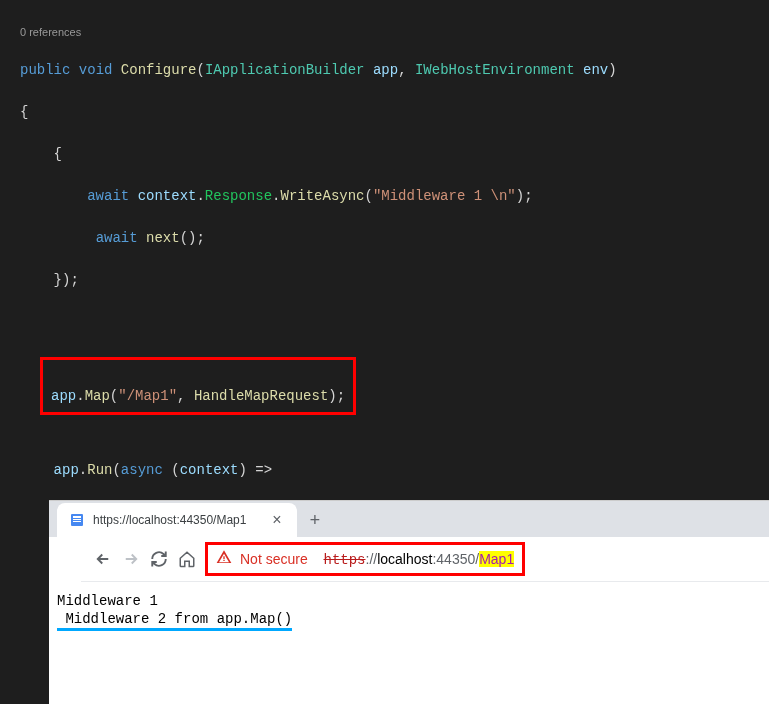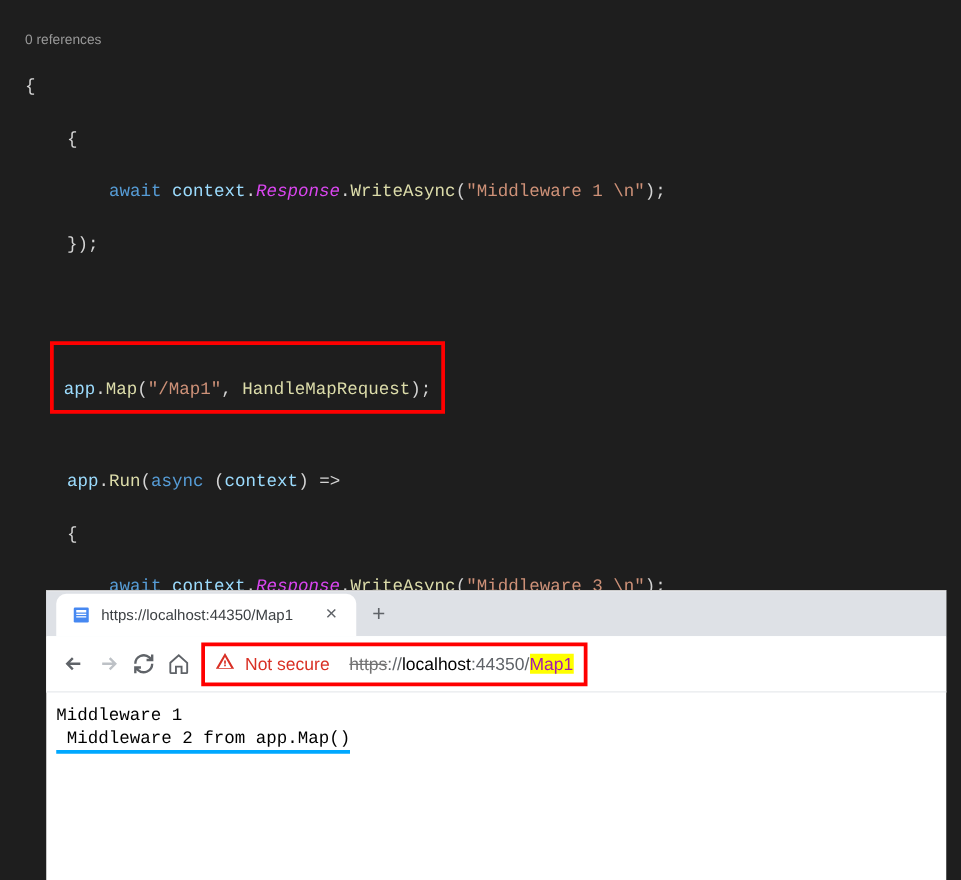--- a/index.html
+++ b/index.html
@@ -27,34 +27,34 @@
       line-height: 14px;
     }
     .code-line {
       padding-left: 20px;
     }
     .kw-blue { color: #569cd6; }
     .kw-method { color: #dcdcaa; }
     .kw-type { color: #4ec9b0; }
     .kw-param { color: #9cdcfe; }
     .kw-string { color: #ce9178; }
-    .kw-white { color: #d946ef; font-style: italic; }
+    .kw-white { color: #22c55e; }
     .kw-punct { color: #d4d4d4; }
     .highlight-box {
       border: 3px solid #ff0000;
       display: inline-block;
       padding: 5px 8px;
       margin: 3px 0 3px 40px;
     }
     .browser-window {
       position: absolute;
       bottom: 0;
-      left: 37px;
+      left: 49px;
       width: 720px;
-      height: 232px;
+      height: 204px;
       background: #ffffff;
       border-top: 1px solid #ccc;
     }
     .browser-tabs {
       background: #dee1e6;
       height: 36px;
       display: flex;
       align-items: flex-end;
       padding-left: 8px;
     }
@@ -102,20 +102,21 @@
       margin-bottom: 2px;
     }
     .browser-toolbar {
       background: #ffffff;
       height: 45px;
       display: flex;
       align-items: center;
       padding: 0 8px;
       gap: 0;
       border-bottom: 1px solid #e8eaed;
+      margin-left: 32px;
     }
     .nav-icon {
       width: 28px;
       height: 28px;
       display: flex;
       align-items: center;
       justify-content: center;
       cursor: pointer;
       color: #5f6368;
       font-size: 18px;
@@ -137,21 +138,22 @@
       font-family: 'Segoe UI', Arial, sans-serif;
       font-size: 14px;
     }
     .url-text {
       font-family: 'Segoe UI', Arial, sans-serif;
       font-size: 14px;
       color: #5f6368;
     }
     .url-strike {
       text-decoration: line-through;
-      color: #737373;
+      color: #b91c1c;
+      font-family: Liberation Mono, monospace;
     }
     .url-dark { color: #000000; }
     .url-highlight {
       background: #ffff00;
       color: #a21caf;
     }
     .browser-content {
       padding: 10px 8px;
       font-family: 'Courier New', monospace;
       font-size: 14px;
@@ -162,23 +164,25 @@
     .underline-blue {
       border-bottom: 3px solid #00a8ff;
       padding-bottom: 1px;
     }
   </style>
 </head>
 <body>
 
 <div class="code-editor">
 <div class="reference-label">0 references</div>
+<div class="code-line"><span class="kw-blue">public</span> <span class="kw-blue">void</span> <span class="kw-method">Configure</span><span class="kw-punct">(</span><span class="kw-type">IApplicationBuilder</span> <span class="kw-param">app</span><span class="kw-punct">,</span> <span class="kw-type">IWebHostEnvironment</span> <span class="kw-param">env</span><span class="kw-punct">)</span></div>
 <div class="code-line"><span class="kw-punct">{</span></div>
 <div class="code-line">    <span class="kw-punct">{</span></div>
 <div class="code-line">        <span class="kw-blue">await</span> <span class="kw-param">context</span><span class="kw-punct">.</span><span class="kw-white">Response</span><span class="kw-punct">.</span><span class="kw-method">WriteAsync</span><span class="kw-punct">(</span><span class="kw-string">"Middleware 1 \n"</span><span class="kw-punct">);</span></div>
+<div class="code-line">         <span class="kw-blue">await</span> <span class="kw-method">next</span><span class="kw-punct">();</span></div>
 <div class="code-line">    <span class="kw-punct">});</span></div>
 <div class="code-line"> </div>
 <div class="highlight-box">
 <span class="kw-param">app</span><span class="kw-punct">.</span><span class="kw-method">Map</span><span class="kw-punct">(</span><span class="kw-string">"/Map1"</span><span class="kw-punct">,</span> <span class="kw-method">HandleMapRequest</span><span class="kw-punct">);</span></div>
 <div class="code-line"> </div>
 <div class="code-line">    <span class="kw-param">app</span><span class="kw-punct">.</span><span class="kw-method">Run</span><span class="kw-punct">(</span><span class="kw-blue">async</span> <span class="kw-punct">(</span><span class="kw-param">context</span><span class="kw-punct">)</span> <span class="kw-punct">=&gt;</span></div>
 <div class="code-line">    <span class="kw-punct">{</span></div>
 <div class="code-line">        <span class="kw-blue">await</span> <span class="kw-param">context</span><span class="kw-punct">.</span><span class="kw-white">Response</span><span class="kw-punct">.</span><span class="kw-method">WriteAsync</span><span class="kw-punct">(</span><span class="kw-string">"Middleware 3 \n"</span><span class="kw-punct">);</span></div>
 <div class="code-line">    <span class="kw-punct">});</span></div>
 <div class="code-line"> </div>

